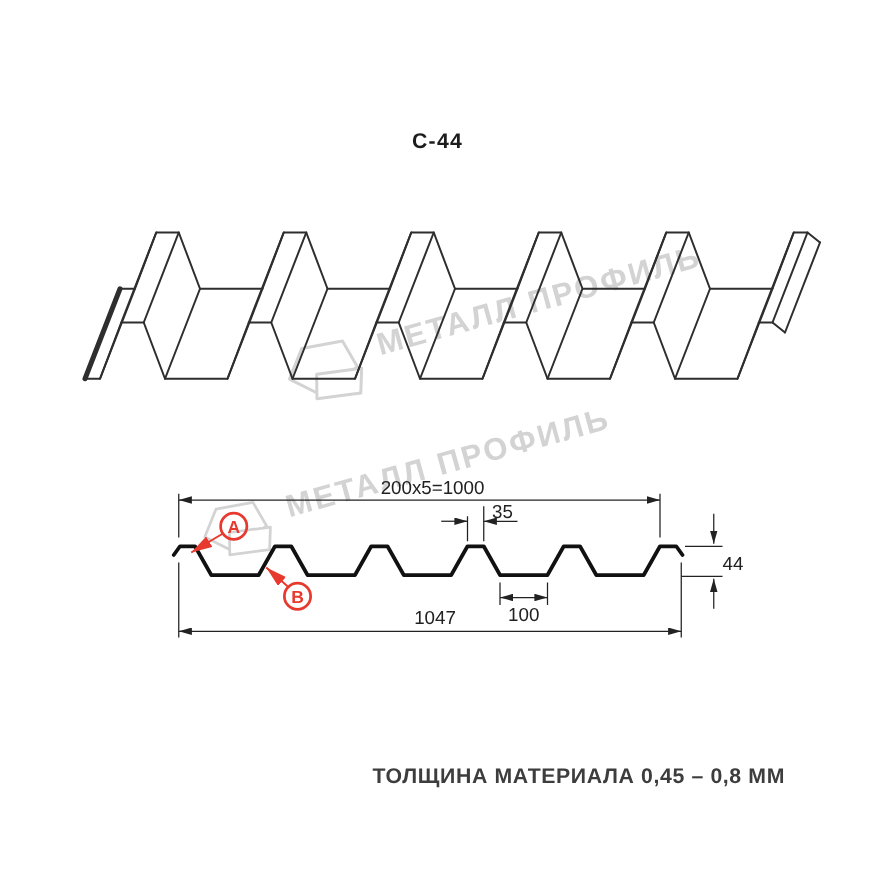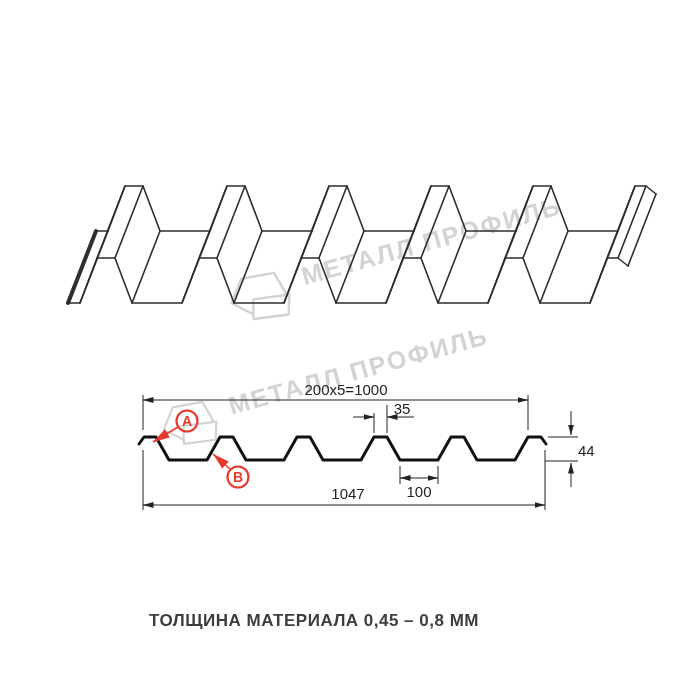--- a/index.html
+++ b/index.html
@@ -10,41 +10,42 @@
   .title{
     position:absolute;top:54px;left:0;width:700px;text-align:center;
     font-size:38px;font-weight:700;letter-spacing:1px;color:#161616;
     font-family:"Liberation Sans",sans-serif;
   }
   .subtitle{
     position:absolute;top:103px;left:0;width:700px;text-align:center;
     font-size:17px;font-weight:700;letter-spacing:1px;color:#1c1c1c;
   }
   .footer-note{
-    position:absolute;top:611px;left:0;width:628px;text-align:center;
+    position:absolute;top:611px;left:0;width:628px;text-align:right;
     font-size:17px;font-weight:700;letter-spacing:0.5px;color:#3d3d3d;
   }
   .wm{
     position:absolute;display:flex;align-items:flex-start;gap:12px;
     transform-origin:0 0;transform:rotate(-15.5deg);
     color:#d3d3d3;font-weight:700;font-size:25px;letter-spacing:2px;
     white-space:nowrap;z-index:1;user-select:none;
   }
   .wm .wm-text{margin-top:4px;}
   .wm-1{left:222px;top:280px;}
   .wm-2{left:155px;top:408px;}
   #linework{position:absolute;left:0;top:0;z-index:2;}
   .dim-text{font-size:15px;fill:#222;font-family:"Liberation Sans",sans-serif;}
   .callout-text{font-size:14px;font-weight:700;font-family:"Liberation Sans",sans-serif;}
 </style>
 </head>
 <body>
 
 <div id="stage">
 
+  <div class="subtitle">C-44</div>
 
   <div class="wm wm-1">
     <svg width="66" height="54" viewBox="0 0 66 54">
       <path d="M3,25 L19,4 L52,7 L58,30 L24,44 Z" fill="#ffffff" stroke="#d3d3d3" stroke-width="2.4" stroke-linejoin="round"></path>
       <path d="M25,27 L61,32 L55,51 L20,46 Z" fill="#ffffff" stroke="#d3d3d3" stroke-width="2.4" stroke-linejoin="round"></path>
     </svg>
     <span class="wm-text">МЕТАЛЛ ПРОФИЛЬ</span>
   </div>
 
   <div class="wm wm-2">

